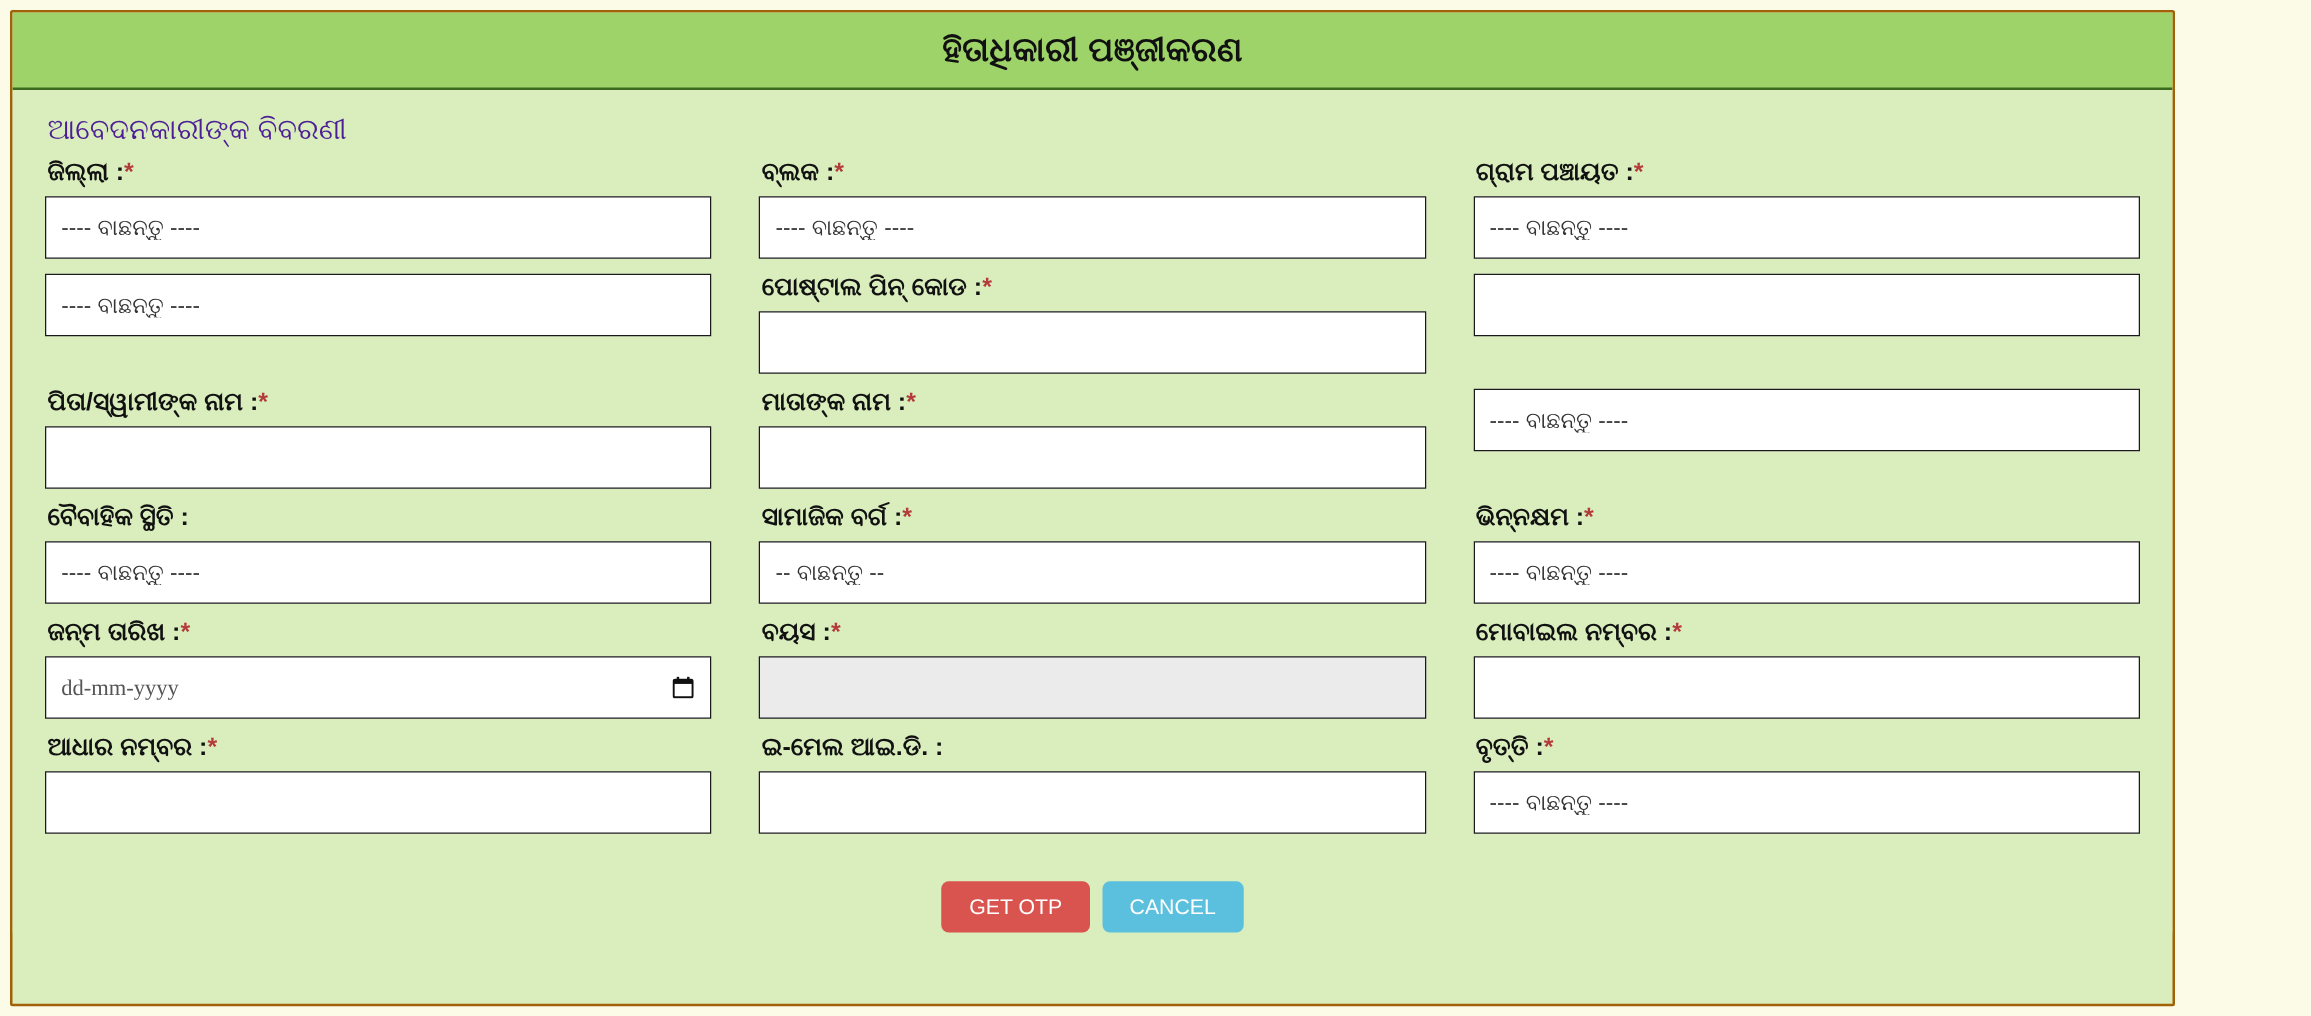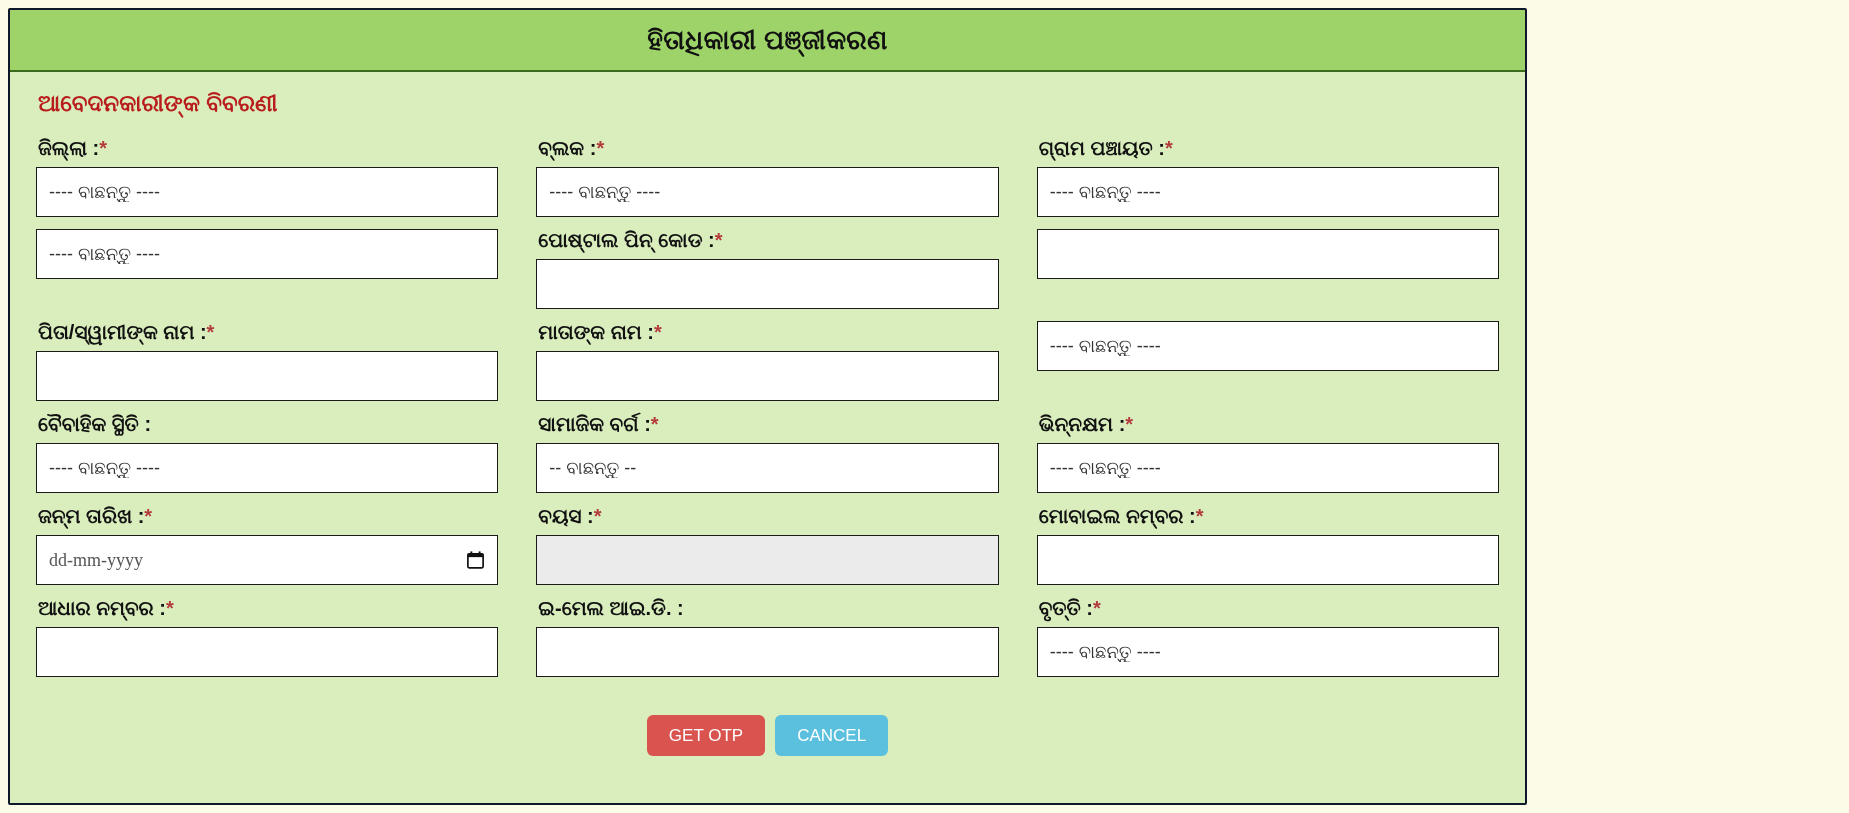--- a/index.html
+++ b/index.html
@@ -9,24 +9,24 @@
     background: #fbfbe8;
     font-family: "Liberation Sans", "DejaVu Sans", sans-serif;
   }
   .page {
     width: 1849px;
     height: 813px;
     background: #fbfbe8;
     padding: 8px 8px 0 8px;
   }
   .card {
-    border: 2px solid #0f172a;
+    border: 2px solid #a16207;
     border-radius: 2px;
     background: #d9edbd;
-    width: 1519px;
+    width: 1732px;
     height: 797px;
     overflow: hidden;
   }
   .card-header {
     background: #9ed36a;
     border-bottom: 2px solid #3a6b1f;
     height: 62px;
     display: flex;
     align-items: center;
     justify-content: center;
@@ -36,24 +36,24 @@
     font-size: 27px;
     font-weight: bold;
     color: #111;
     letter-spacing: 0.2px;
   }
   .card-body {
     padding: 18px 26px 0 26px;
     background: #d9edbd;
   }
   .section-title {
-    color: #b91c1c;
+    color: #4c1d95;
     font-size: 23px;
-    font-weight: bold;
-    margin: 0 0 20px 2px;
+    font-weight: normal;
+    margin: 0 0 10px 2px;
   }
   .grid {
     display: grid;
     grid-template-columns: repeat(3, 1fr);
     column-gap: 38px;
     row-gap: 0px;
   }
   .field {
     margin-bottom: 12px;
     min-height: 0;

